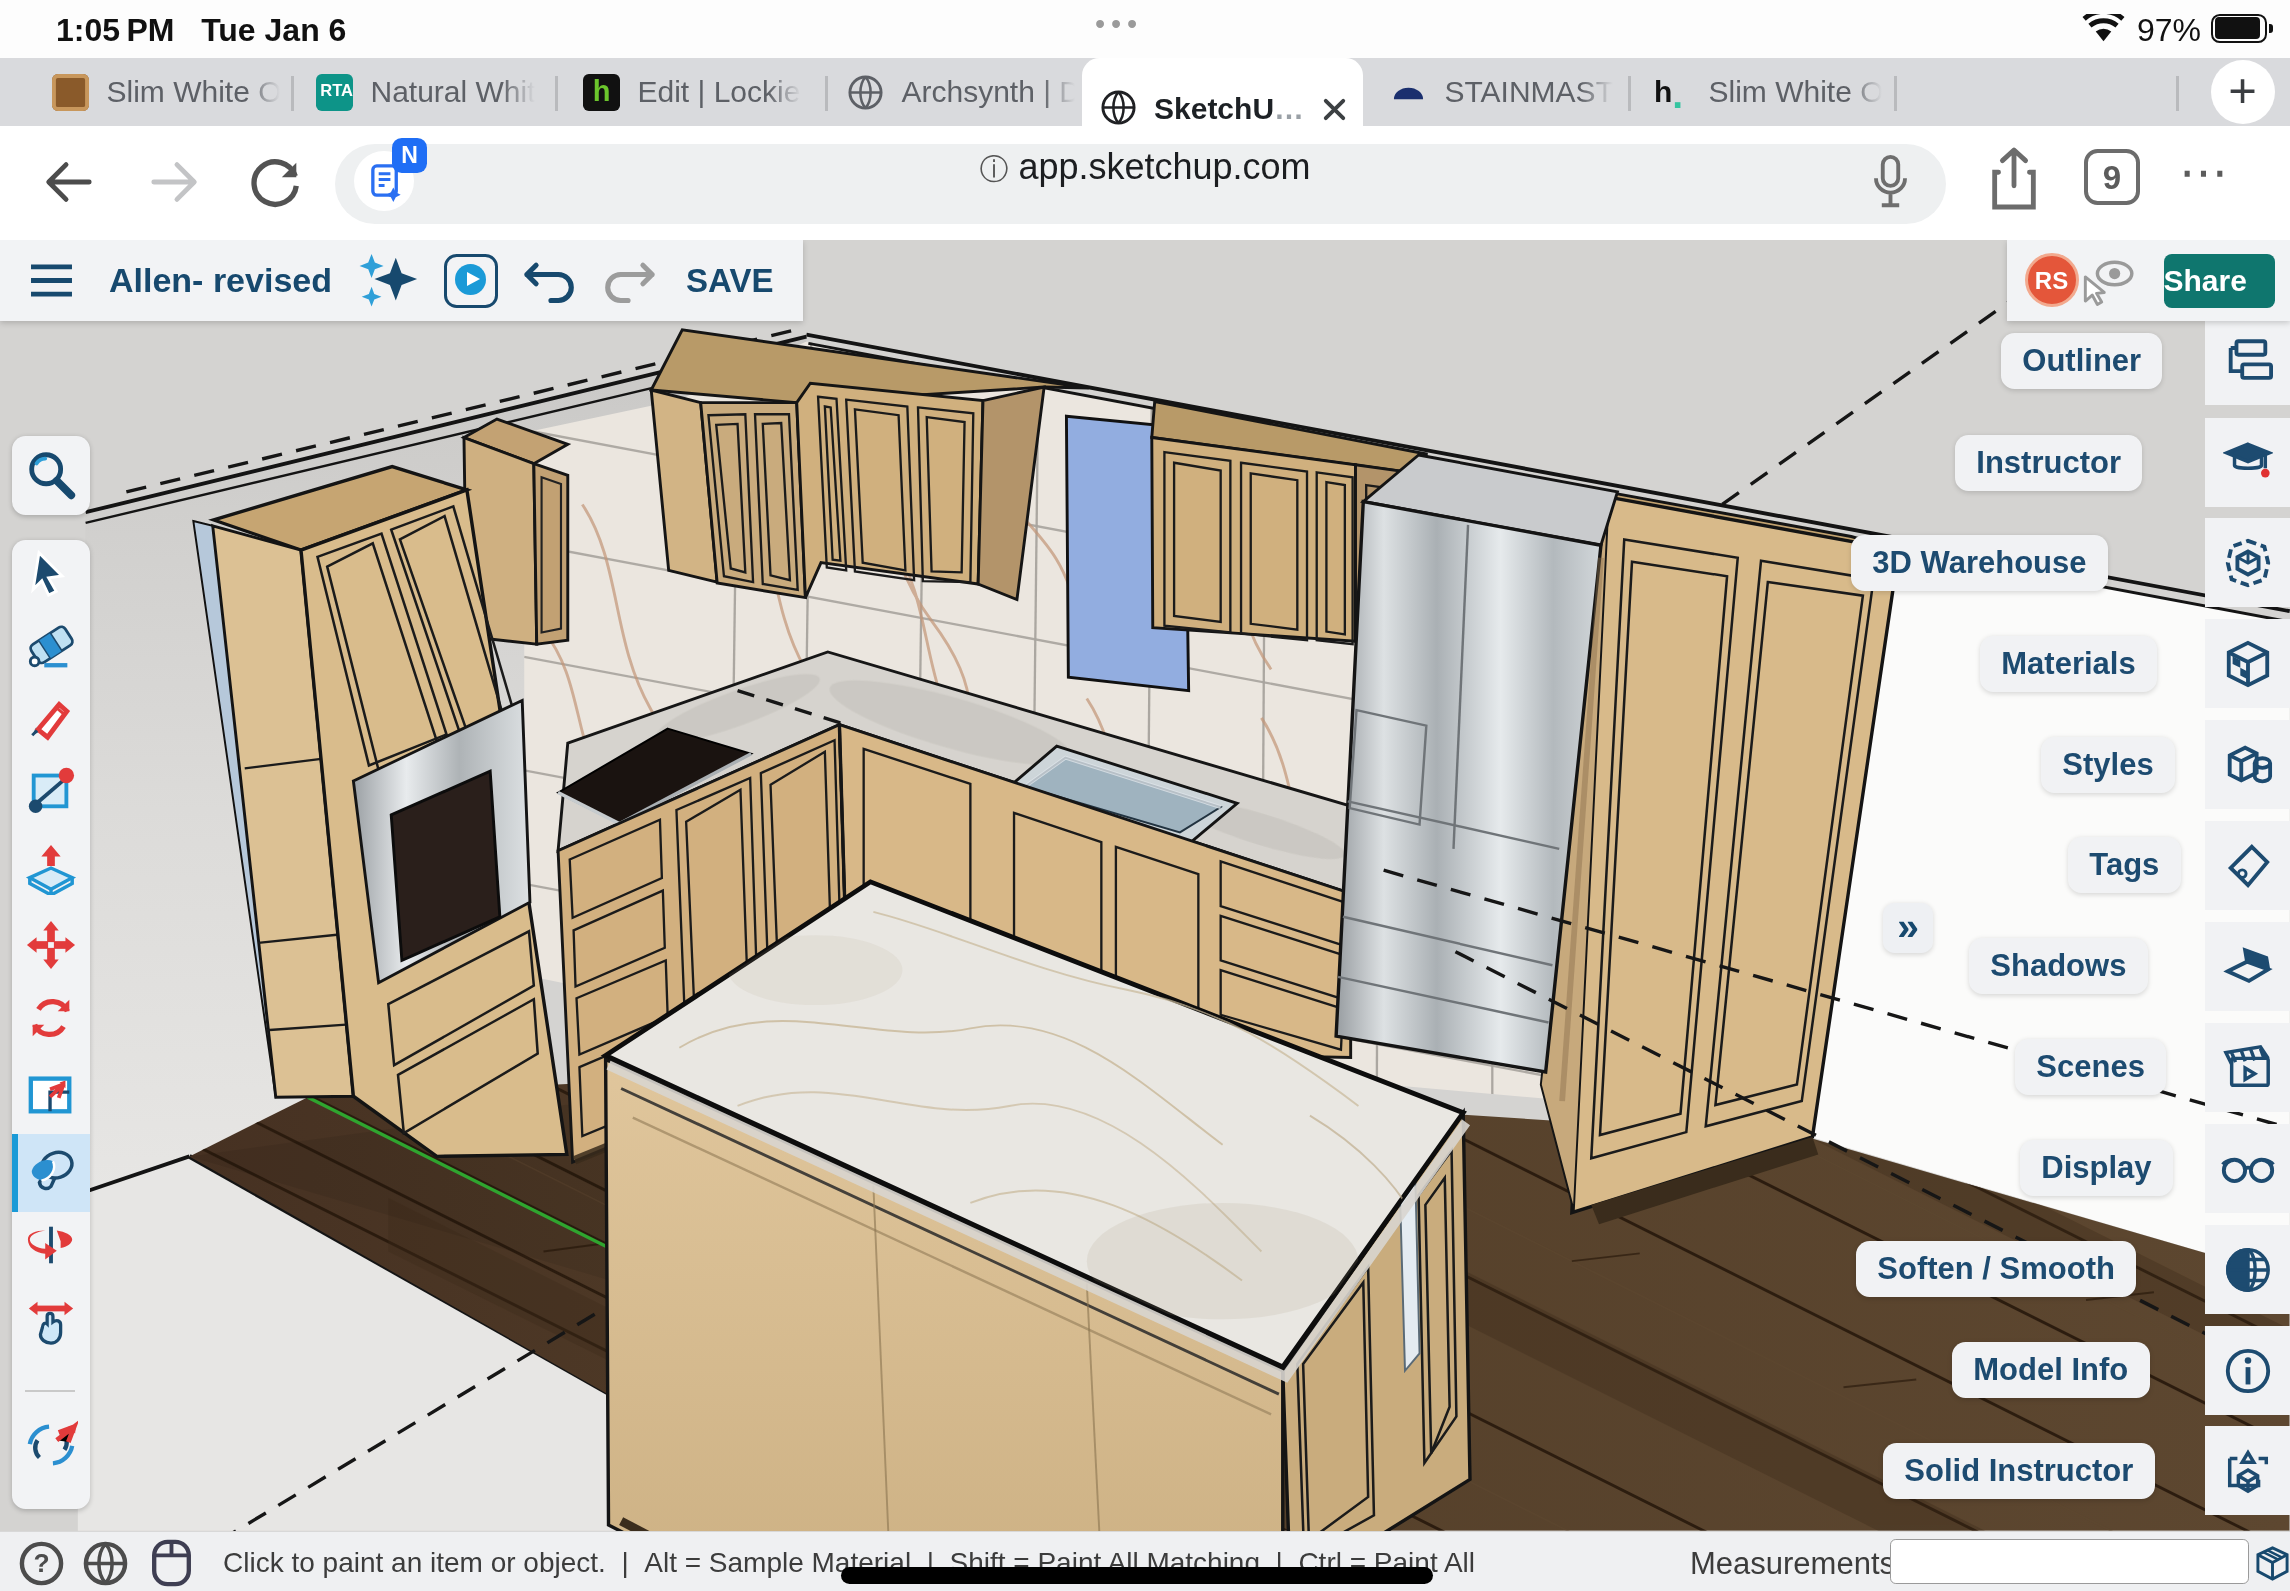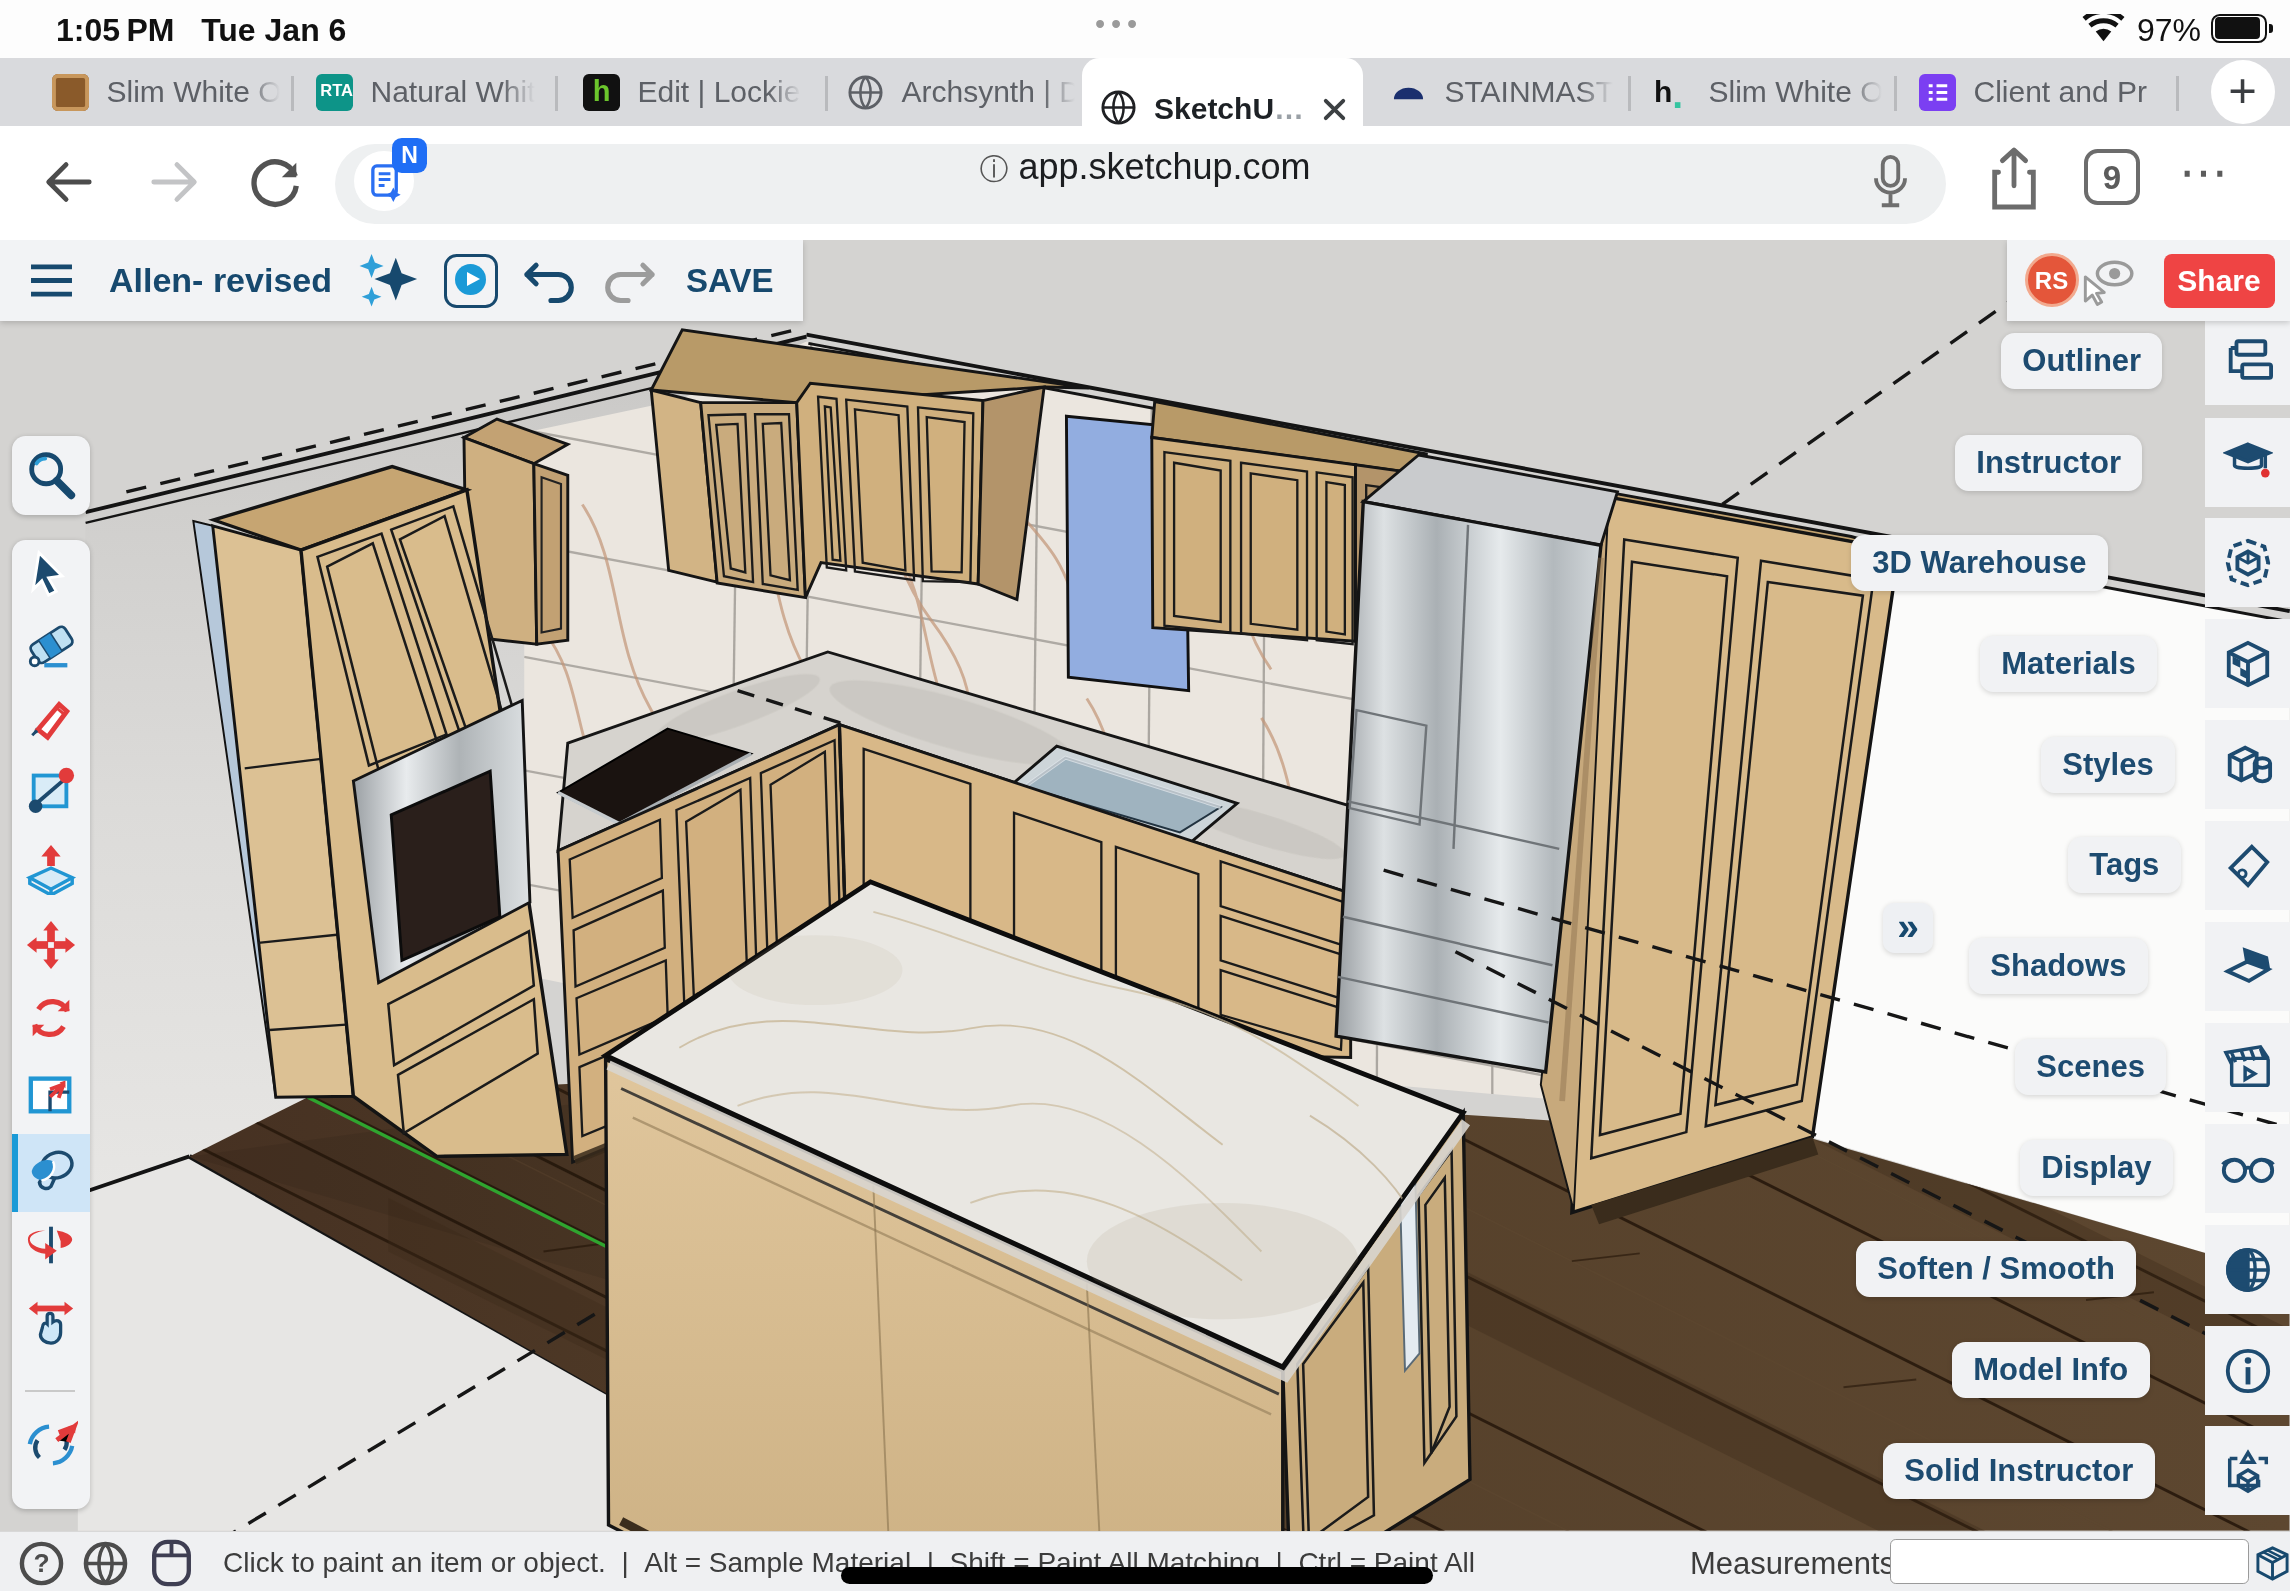--- a/index.html
+++ b/index.html
@@ -24,21 +24,21 @@
 #urlrow{position:absolute;left:0;top:126px;width:2290px;height:114px;background:#fff;z-index:30}
 #pill{position:absolute;left:335px;top:17.5px;width:1611px;height:80px;background:#eef0f1;border-radius:40px}
 #urltxt{position:absolute;left:0;width:2290px;top:146px;text-align:center;font-size:36px;color:#1c1e21;z-index:31}
 .navic{position:absolute;top:29px}
 
 #tbL{position:absolute;left:0;top:240px;width:803px;height:81px;background:#f2f3f5;box-shadow:0 1.9px 5.8px rgba(0,0,0,.18);z-index:25;display:flex;align-items:center}
 #tbR{position:absolute;left:2007px;top:240px;width:283px;height:81px;background:#f2f3f5;box-shadow:0 1.9px 5.8px rgba(0,0,0,.18);z-index:25}
 .title{font-size:34px;font-weight:bold;color:#17496e;margin-left:35px;white-space:nowrap}
 #save{font-size:33px;font-weight:bold;color:#17496e;margin-left:30px}
 #rs{position:absolute;left:17.5px;top:12.6px;width:54px;height:54px;border-radius:50%;background:#e4563a;border:3.9px solid #f2a98e;color:#fff;font-size:24px;font-weight:bold;text-align:center;line-height:49px}
-#sharebtn{position:absolute;right:15.5px;top:13.6px;width:111px;height:54px;background:#ef4444;border-radius:7.8px;color:#fff;font-size:30px;font-weight:bold;text-align:center;line-height:54px}
+#sharebtn{position:absolute;right:15.5px;top:13.6px;width:111px;height:54px;background:#0f766e;border-radius:7.8px;color:#fff;font-size:30px;font-weight:bold;line-height:54px}
 
 .lbl{position:absolute;height:56px;background:#f1f2f4;border-radius:13.6px;box-shadow:0 1.9px 4.9px rgba(0,0,0,.14);color:#1d4b70;font-size:31px;font-weight:bold;line-height:56px;padding:0 21.3px;white-space:nowrap;z-index:20}
 .icbox{position:absolute;left:2205px;width:85px;height:89px;background:#f1f2f4;z-index:20;display:flex;align-items:center;justify-content:center}
 #chev{position:absolute;left:1883px;top:903px;width:50px;height:50px;background:#eef0f3;border-radius:11.6px;box-shadow:0 1.9px 4.9px rgba(0,0,0,.14);color:#17496e;font-size:39px;font-weight:bold;text-align:center;line-height:47px;z-index:20}
 
 #zoombox{position:absolute;left:11.6px;top:436px;width:78px;height:79px;background:#f2f3f5;border-radius:13.6px;box-shadow:0 1.9px 5.8px rgba(0,0,0,.2);z-index:20;display:flex;align-items:center;justify-content:center}
 #strip{position:absolute;left:11.6px;top:540px;width:78px;height:969px;background:#f2f3f5;border-radius:13.6px;box-shadow:0 1.9px 5.8px rgba(0,0,0,.2);z-index:20}
 .tool{position:absolute;left:0;width:78px;height:68px;display:flex;align-items:center;justify-content:center}
 #paintsel{position:absolute;left:0px;top:594px;width:78px;height:78px;background:#cfe5f7;border-left:6.8px solid #1a9ad7}
 
@@ -388,26 +388,20 @@
         </svg>SketchU<span style="color:#9aa0a6">…</span>
  <svg style="margin-left:13.6px" width="33" height="33" viewBox="0 0 34 34">
           <path d="M8 8 26 26 M26 8 8 26" stroke="#3c4043" stroke-width="4" stroke-linecap="round"></path>
         </svg></div>
  <div class="tab fade" style="left:1390px;width:223px"><svg class="fav" viewBox="0 0 38 38">
           <path d="M4 26 a15 12 0 0 1 30 0 Z" fill="#1b2f6e"></path>
         </svg>STAINMASTE</div>
  <div class="tabsep" style="left:1628px"></div>
  <div class="tab fade" style="left:1654px;width:228px"><span class="fav" style="background:transparent;color:#111;font-size:30px;font-weight:bold;line-height:35px">h<span style="color:#35c4a0;font-size:39px;vertical-align:-5.8px">.</span></span>Slim White O</div>
  <div class="tabsep" style="left:1894px"></div>
- <div class="tab" style="left:1919px;width:233px"><span class="fav" style="background:#7b3ff2"><svg viewBox="0 0 38 38" width="37" height="37">
-            <g stroke="#fff" stroke-width="3">
-              <path d="M10 12h4M10 19h4M10 26h4"></path>
-              <path d="M18 12h11M18 19h11M18 26h11"></path>
-            </g>
-          </svg></span>Client and Pr</div>
  <div class="tabsep" style="left:2176px"></div>
  <div id="plus">+</div>
 </div>
 
 <div id="urlrow">
  <svg class="navic" style="left:39px" width="58" height="54" viewBox="0 0 60 56">
         <path d="M28 10 L10 28 L28 46 M12 28 H52" stroke="#4c4c4c" stroke-width="5" fill="none" stroke-linecap="round" stroke-linejoin="round"></path>
       </svg>
  <svg class="navic" style="left:146px" width="58" height="54" viewBox="0 0 60 56">
         <path d="M32 10 L50 28 L32 46 M48 28 H8" stroke="#c3c4c6" stroke-width="5" fill="none" stroke-linecap="round" stroke-linejoin="round"></path>

